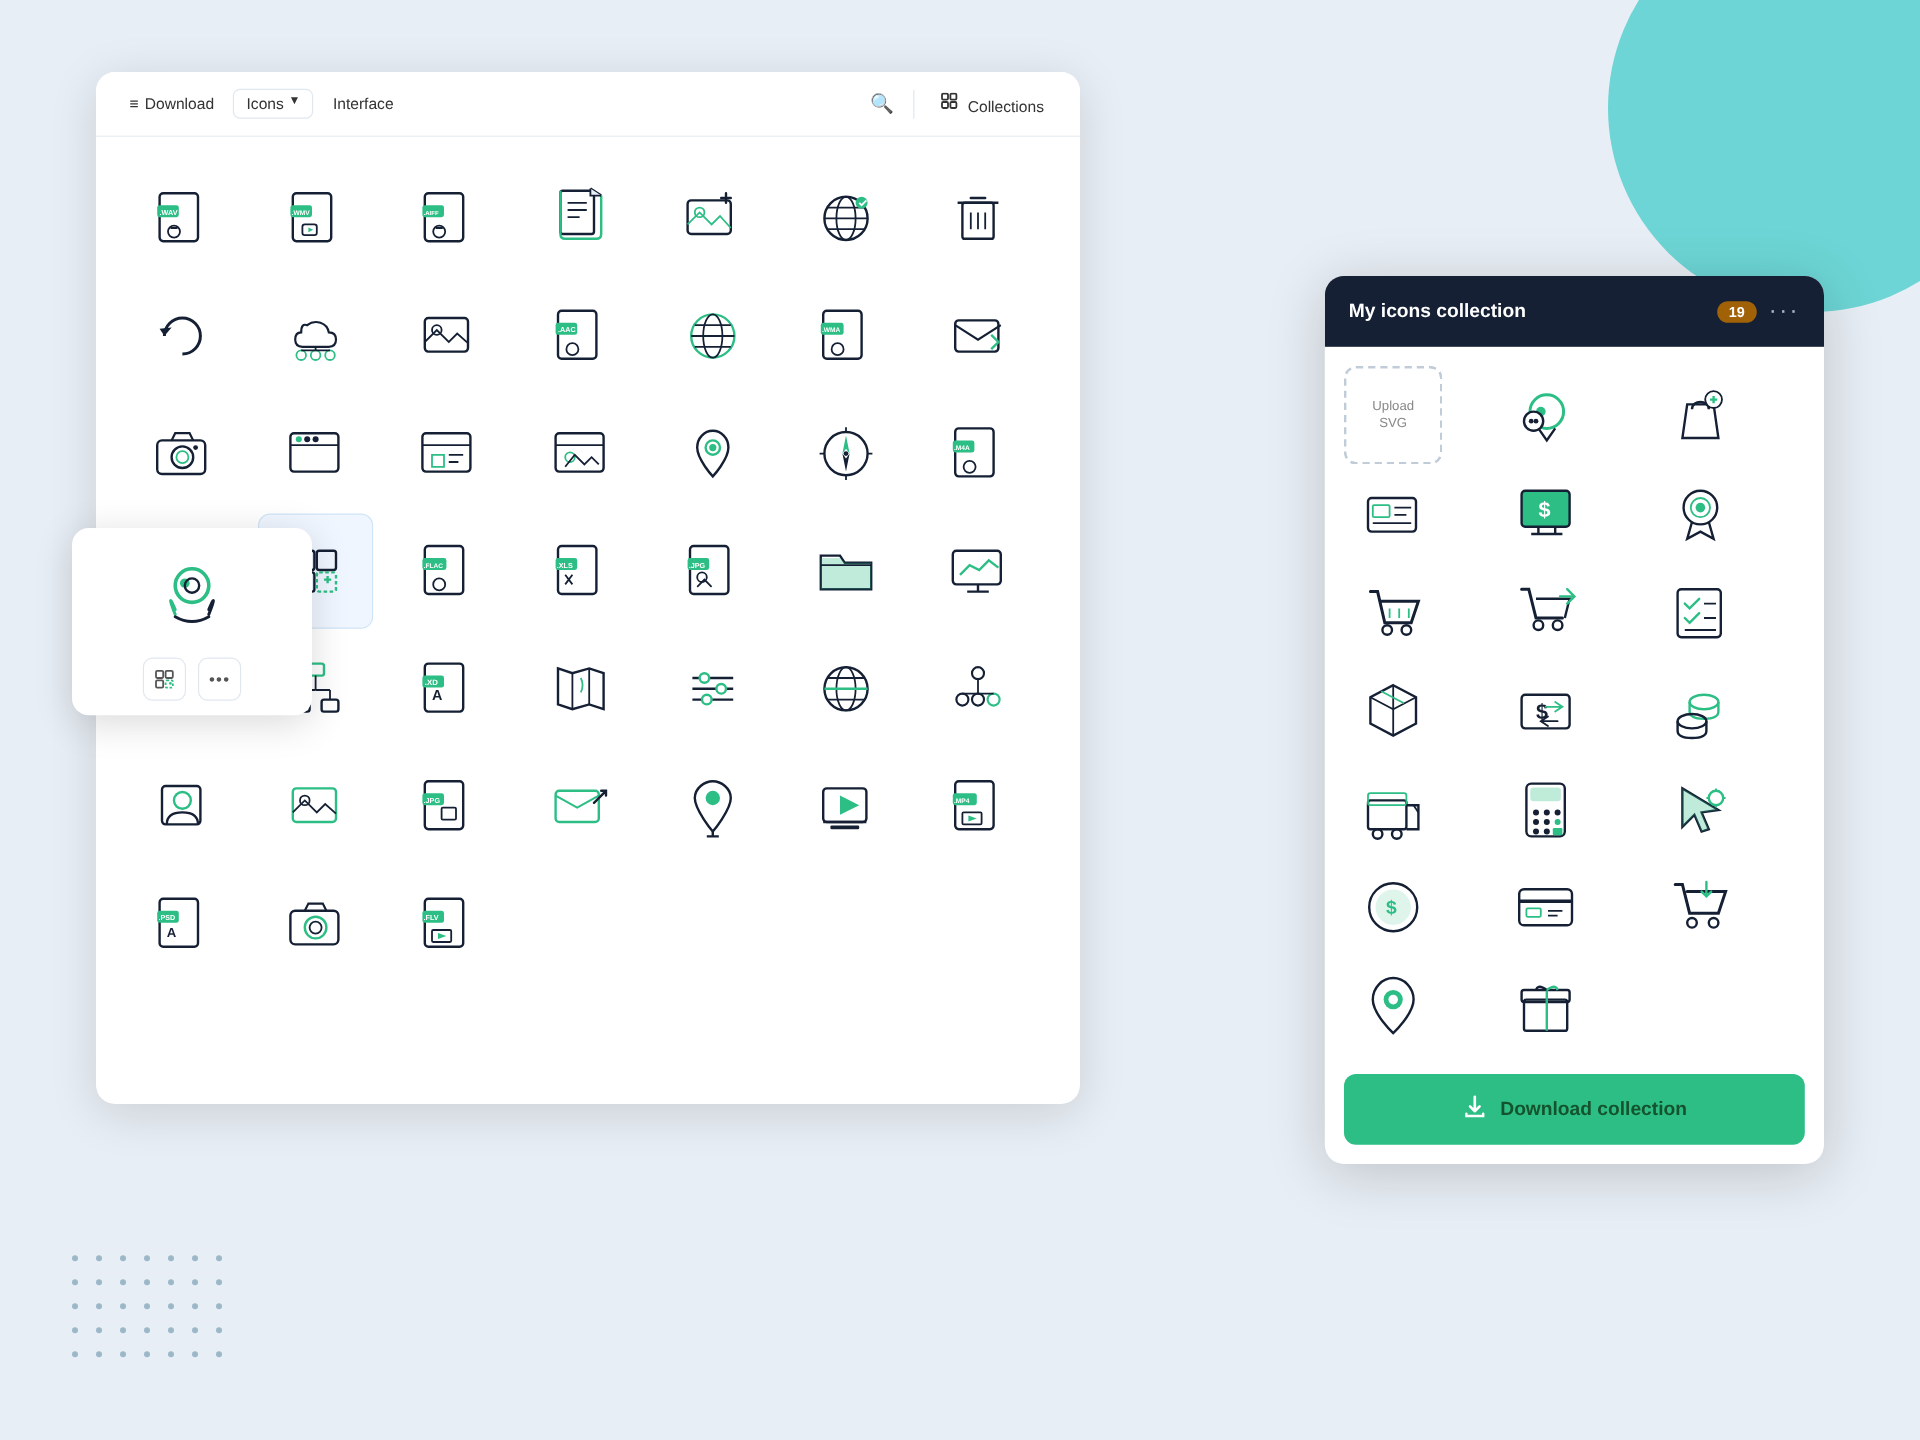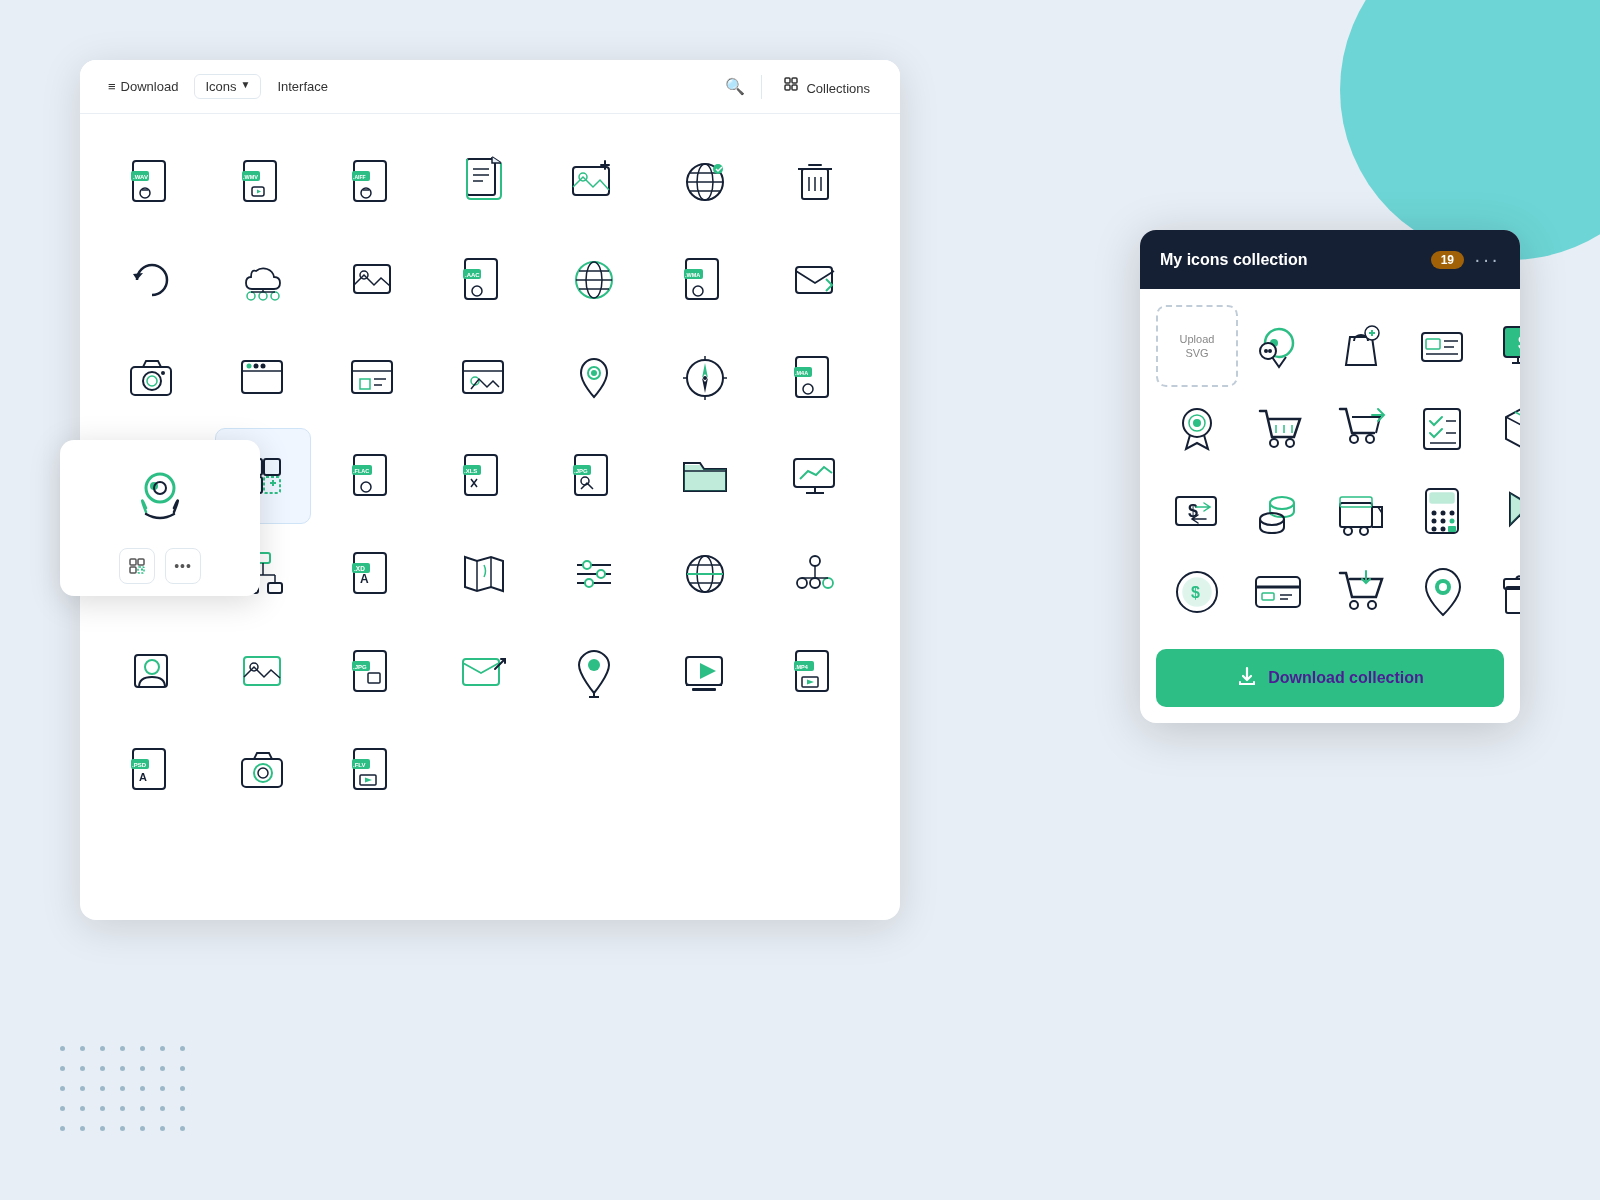--- a/index.html
+++ b/index.html
@@ -188,21 +188,21 @@
       cursor: pointer;
       font-size: 16px;
       color: #555;
     }
 
     
     .collections-panel {
       position: absolute;
       top: 230px;
       right: 80px;
-      width: 380px;
+      width: 416px;
       background: #fff;
       border-radius: 16px;
       box-shadow: 0 8px 48px rgba(0,0,0,0.18);
       z-index: 4;
       overflow: hidden;
     }
     .panel-header {
       background: #152035;
       padding: 18px 20px;
       display: flex;
@@ -225,21 +225,21 @@
     }
     .panel-menu-btn {
       color: #aab8c8;
       font-size: 20px;
       cursor: pointer;
       letter-spacing: 2px;
     }
 
     .panel-icons-grid {
       display: grid;
-      grid-template-columns: repeat(5, 1fr);
+      grid-template-columns: repeat(3, 1fr);
       gap: 0;
       padding: 16px 16px 12px 16px;
     }
 
     .panel-icon-cell {
       width: 82px;
       height: 82px;
       display: flex;
       align-items: center;
       justify-content: center;
@@ -269,21 +269,21 @@
 
     .panel-icon-svg {
       width: 54px;
       height: 54px;
     }
 
     
     .download-btn {
       margin: 4px 16px 16px 16px;
       background: #2dbe85;
-      color: #4c1d95;
+      color: #14532d;
       border: none;
       border-radius: 10px;
       padding: 16px 0;
       width: calc(100% - 32px);
       font-size: 16px;
       font-weight: 600;
       cursor: pointer;
       display: flex;
       align-items: center;
       justify-content: center;

